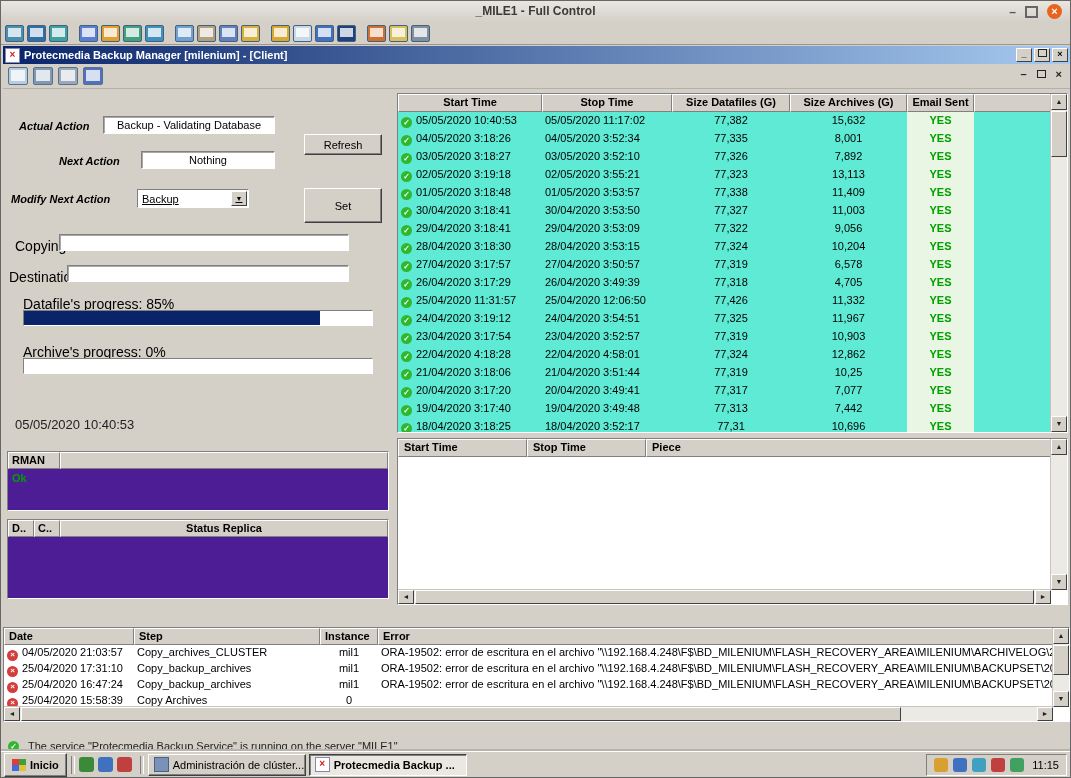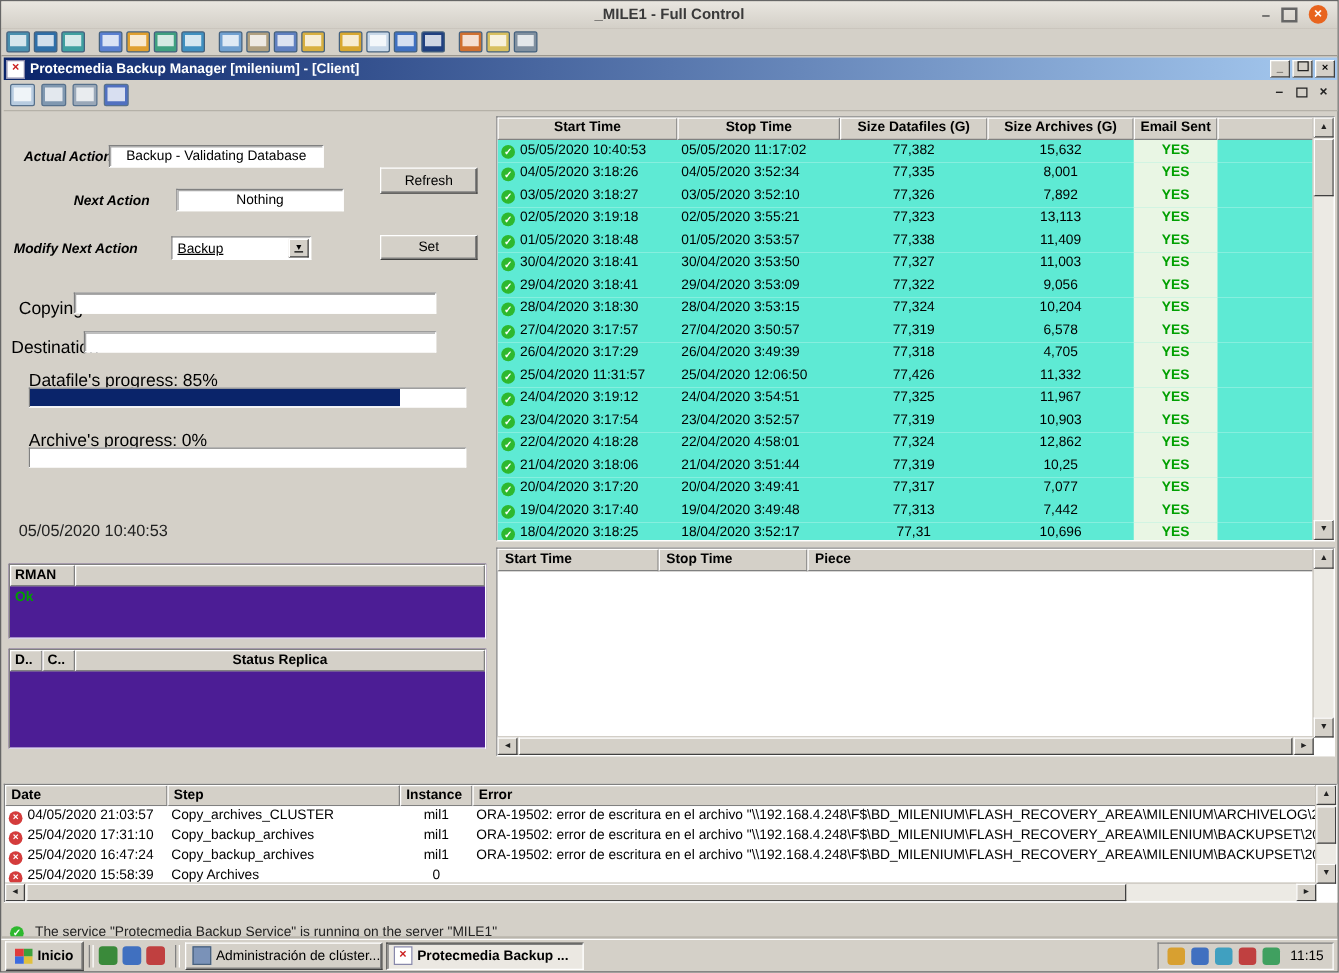--- a/index.html
+++ b/index.html
@@ -235,32 +235,32 @@
       </span>
     <span class="mdi-ctrls">
       <span>–</span>
       <span class="sq"></span>
       <span>×</span>
     </span>
   </div>
 
   <div id="left-panel">
     <span class="lbl-i" style="left:12px;top:27px;">Actual Action</span>
-    <input class="tbox" style="position: absolute; left: 80px; top: 23px; width: 172px; height: 18px; text-align: center;" readonly="" value="Backup - Validating Database">
+    <input class="tbox" style="position: absolute; left: 96px; top: 23px; width: 172px; height: 18px; text-align: center;" readonly="" value="Backup - Validating Database">
     <button class="btn3d" style="position:absolute;left:297px;top:41px;width:78px;height:21px;">Refresh</button>
 
     <span class="lbl-i" style="left:52px;top:62px;">Next Action</span>
     <input class="tbox" style="position: absolute; left: 134px; top: 58px; width: 134px; height: 18px; text-align: center;" readonly="" value="Nothing">
 
     <span class="lbl-i" style="left:4px;top:100px;">Modify Next Action</span>
     <div class="combo" style="left:130px;top:96px;width:112px;">
       <span class="combo-val">Backup</span>
       <span class="combo-btn">▼</span>
     </div>
-    <button class="btn3d" style="position:absolute;left:297px;top:95px;width:78px;height:20px;">Set</button>
+    <button class="btn3d" style="position:absolute;left:297px;top:95px;width:78px;height:35px;">Set</button>
 
     <span class="lbl" style="left:8px;top:145px;">Copying</span>
     <input class="tbox" style="position: absolute; left: 52px; top: 141px; width: 290px; height: 17px;" readonly="" value="">
 
     <span class="lbl" style="left:2px;top:176px;">Destination</span>
     <input class="tbox" style="position: absolute; left: 60px; top: 172px; width: 282px; height: 17px;" readonly="" value="">
 
     <span class="lbl" style="left:16px;top:203px;">Datafile's progress: 85%</span>
     <div class="pbar" style="left:16px;top:217px;width:350px;">
       <div class="pfill" style="width: 85%;"></div>

